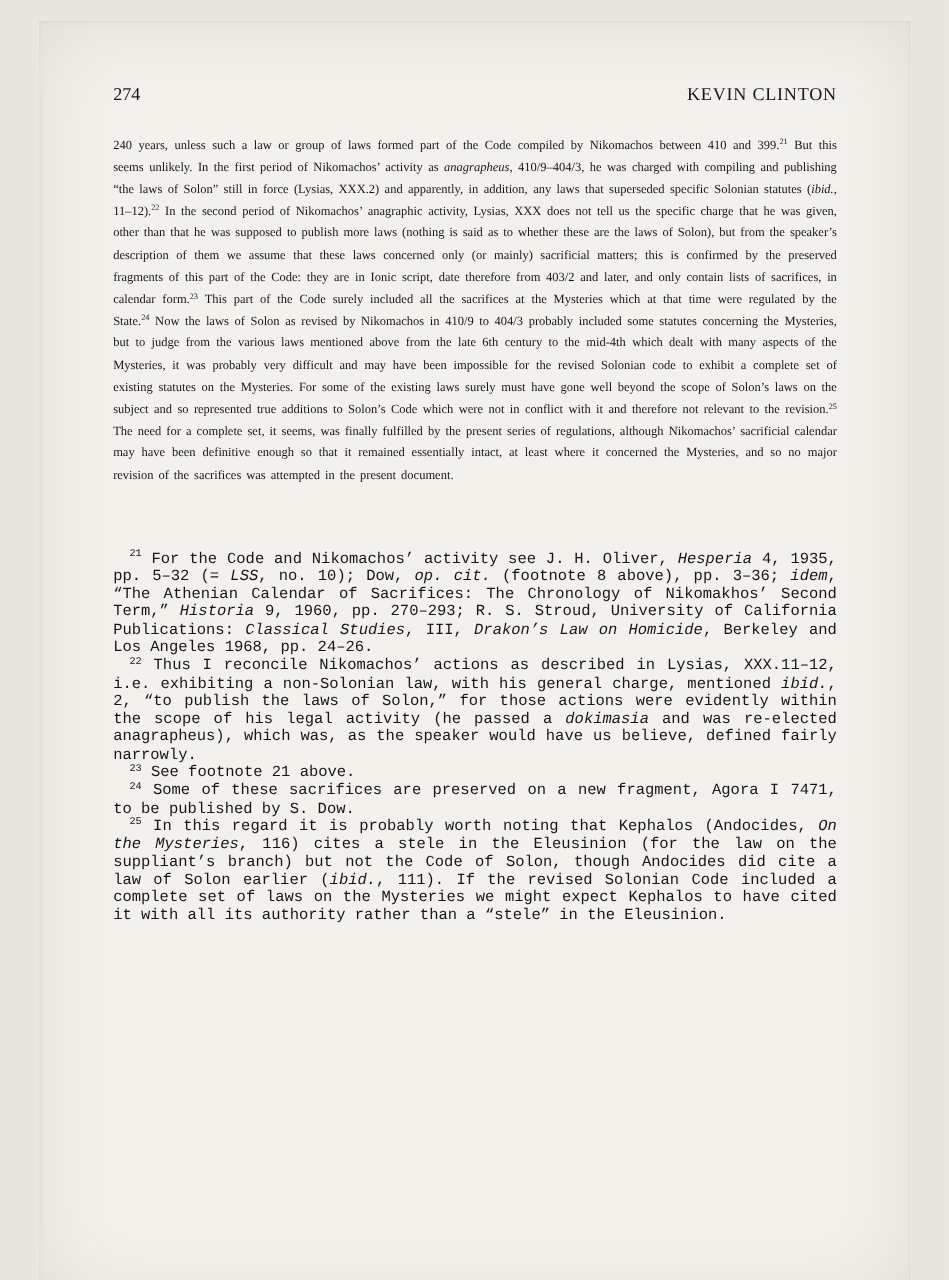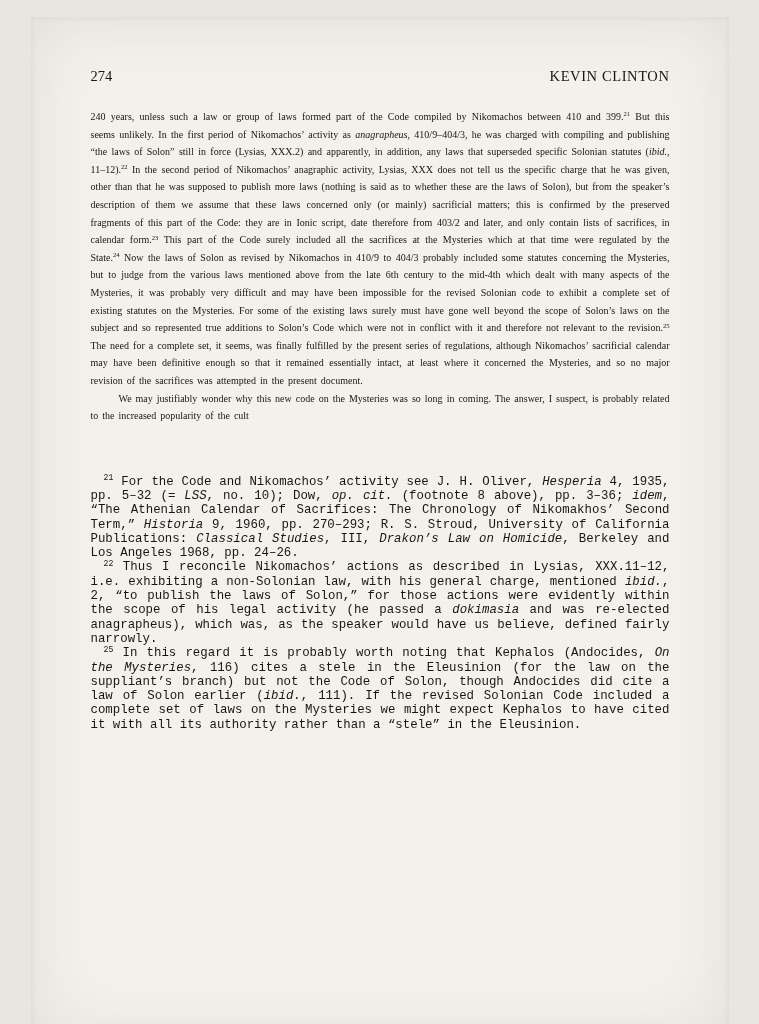--- a/index.html
+++ b/index.html
@@ -71,20 +71,21 @@
 </head>
 <body>
 
 <div class="page">
   <div class="header">
     <span class="page-num">274</span>
     <div class="running-head">KEVIN CLINTON</div>
   </div>
   <div class="body-text">
       <p><span>240 years, unless such a law or group of laws formed part of the Code compiled by Nikomachos between 410 and 399.</span><sup class="fn-ref">21</sup><span> But this seems unlikely. In the first period of Nikomachos’ activity as </span><span class="it">anagrapheus</span><span>, 410/9–404/3, he was charged with compiling and publishing “the laws of Solon” still in force (Lysias, XXX.2) and apparently, in addition, any laws that superseded specific Solonian statutes (</span><span class="it">ibid.</span><span>, 11–12).</span><sup class="fn-ref">22</sup><span> In the second period of Nikomachos’ anagraphic activity, Lysias, XXX does not tell us the specific charge that he was given, other than that he was supposed to publish more laws (nothing is said as to whether these are the laws of Solon), but from the speaker’s description of them we assume that these laws concerned only (or mainly) sacrificial matters; this is confirmed by the preserved fragments of this part of the Code: they are in Ionic script, date therefore from 403/2 and later, and only contain lists of sacrifices, in calendar form.</span><sup class="fn-ref">23</sup><span> This part of the Code surely included all the sacrifices at the Mysteries which at that time were regulated by the State.</span><sup class="fn-ref">24</sup><span> Now the laws of Solon as revised by Nikomachos in 410/9 to 404/3 probably included some statutes concerning the Mysteries, but to judge from the various laws mentioned above from the late 6th century to the mid-4th which dealt with many aspects of the Mysteries, it was probably very difficult and may have been impossible for the revised Solonian code to exhibit a complete set of existing statutes on the Mysteries. For some of the existing laws surely must have gone well beyond the scope of Solon’s laws on the subject and so represented true additions to Solon’s Code which were not in conflict with it and therefore not relevant to the revision.</span><sup class="fn-ref">25</sup><span> The need for a complete set, it seems, was finally fulfilled by the present series of regulations, although Nikomachos’ sacrificial calendar may have been definitive enough so that it remained essentially intact, at least where it concerned the Mysteries, and so no major revision of the sacrifices was attempted in the present document.</span></p>
-      <p class="indent"><span>We may justifiably wonder why this new code on the Mysteries was so long in coming. The answer, I suspect, is probably related to the increased popularity of the cult</span></p>
     </div>
   <div class="footnotes">
       <p><sup class="fn-ref">21</sup><span> For the Code and Nikomachos’ activity see J. H. Oliver, </span><span class="it">Hesperia</span><span> 4, 1935, pp. 5–32 (= </span><span class="it">LSS</span><span>, no. 10); Dow, </span><span class="it">op. cit.</span><span> (footnote 8 above), pp. 3–36; </span><span class="it">idem</span><span>, “The Athenian Calendar of Sacrifices: The Chronology of Nikomakhos’ Second Term,” </span><span class="it">Historia</span><span> 9, 1960, pp. 270–293; R. S. Stroud, University of California Publications: </span><span class="it">Classical Studies</span><span>, III, </span><span class="it">Drakon’s Law on Homicide</span><span>, Berkeley and Los Angeles 1968, pp. 24–26.</span></p>
       <p><sup class="fn-ref">22</sup><span> Thus I reconcile Nikomachos’ actions as described in Lysias, XXX.11–12, i.e. exhibiting a non-Solonian law, with his general charge, mentioned </span><span class="it">ibid.</span><span>, 2, “to publish the laws of Solon,” for those actions were evidently within the scope of his legal activity (he passed a </span><span class="it">dokimasia</span><span> and was re-elected anagrapheus), which was, as the speaker would have us believe, defined fairly narrowly.</span></p>
+      <p><sup class="fn-ref">23</sup><span> See footnote 21 above.</span></p>
+      <p><sup class="fn-ref">24</sup><span> Some of these sacrifices are preserved on a new fragment, Agora I 7471, to be published by S. Dow.</span></p>
       <p><sup class="fn-ref">25</sup><span> In this regard it is probably worth noting that Kephalos (Andocides, </span><span class="it">On the Mysteries</span><span>, 116) cites a stele in the Eleusinion (for the law on the suppliant’s branch) but not the Code of Solon, though Andocides did cite a law of Solon earlier (</span><span class="it">ibid.</span><span>, 111). If the revised Solonian Code included a complete set of laws on the Mysteries we might expect Kephalos to have cited it with all its authority rather than a “stele” in the Eleusinion.</span></p>
     </div>
 </div>
 
 </body></html>

